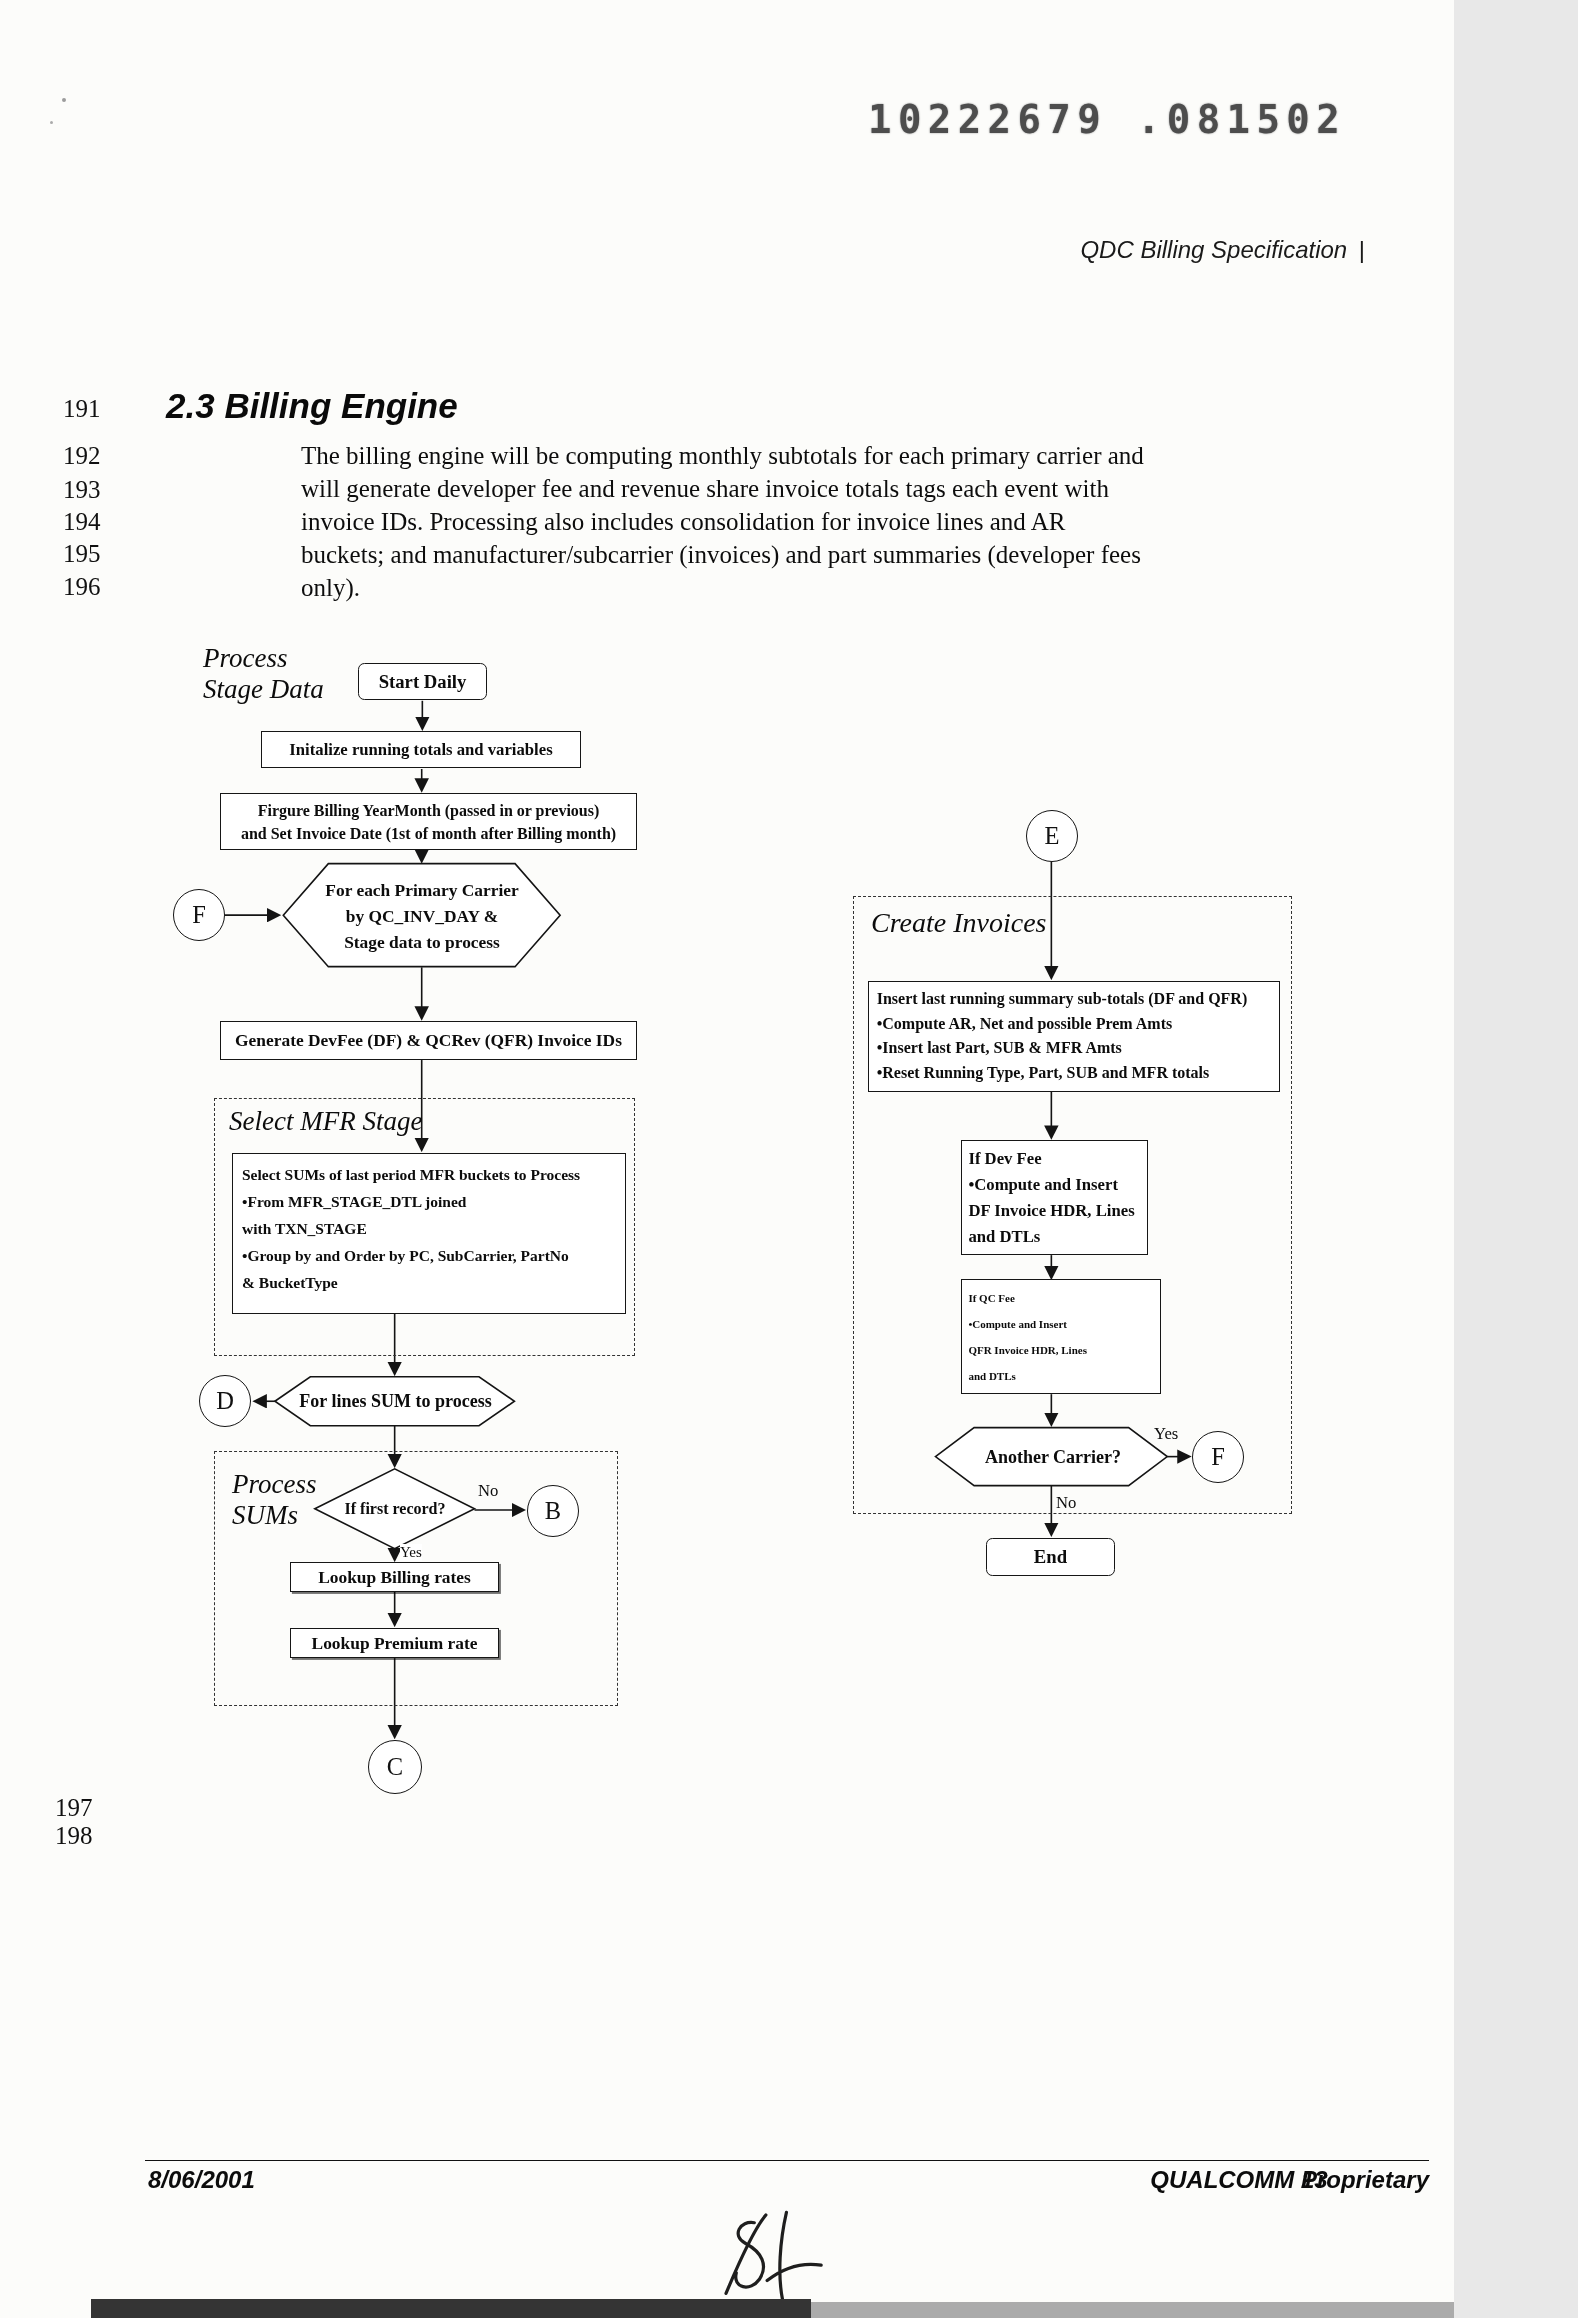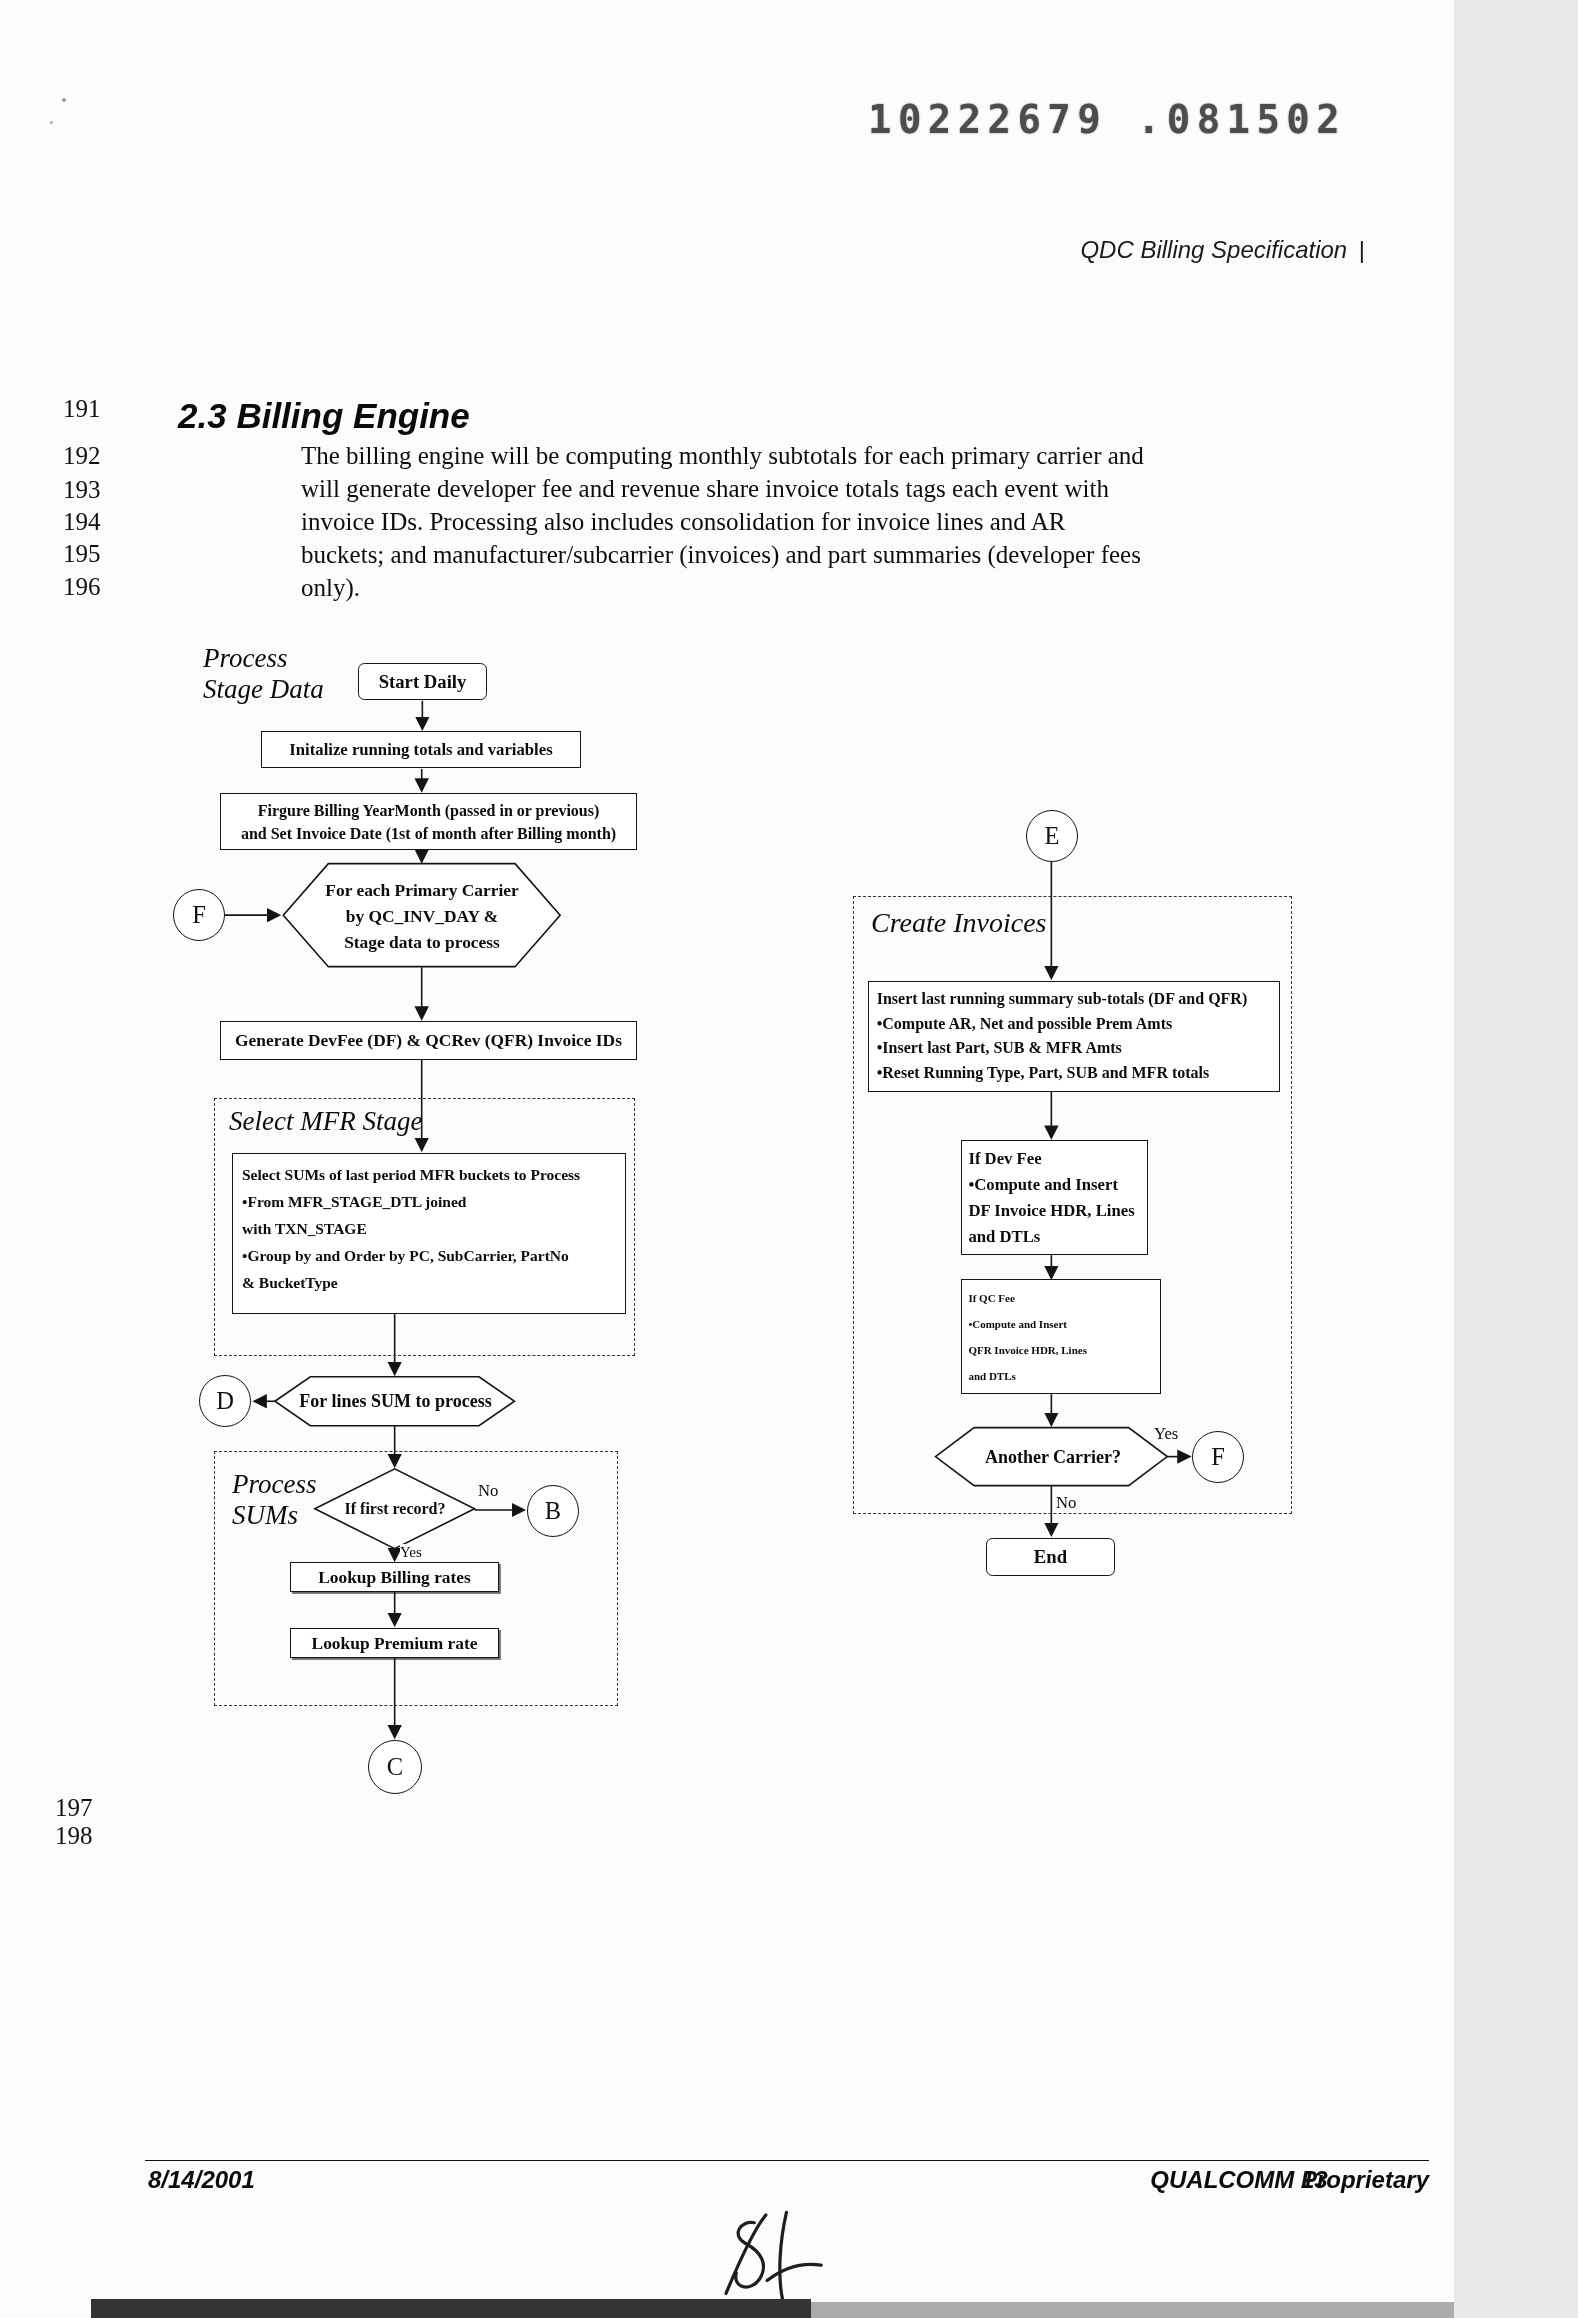--- a/index.html
+++ b/index.html
@@ -62,21 +62,21 @@
 
   <div class="abs line-num" style="left:63px;top:395px;">191</div>
   <div class="abs line-num" style="left:63px;top:442px;">192</div>
   <div class="abs line-num" style="left:63px;top:476px;">193</div>
   <div class="abs line-num" style="left:63px;top:508px;">194</div>
   <div class="abs line-num" style="left:63px;top:540px;">195</div>
   <div class="abs line-num" style="left:63px;top:573px;">196</div>
   <div class="abs line-num" style="left:55px;top:1794px;">197</div>
   <div class="abs line-num" style="left:55px;top:1822px;">198</div>
 
-  <div class="abs heading" style="left:178px;top:386px;margin-top:10px;">2.3 Billing Engine</div>
+  <div class="abs heading" style="left:166px;top:386px;">2.3 Billing Engine</div>
   <div class="abs body-par pre" style="left:301px;top:439px;width:1082px;">The billing engine will be computing monthly subtotals for each primary carrier and
 will generate developer fee and revenue share invoice totals tags each event with
 invoice IDs.  Processing also includes consolidation for invoice lines and AR
 buckets; and manufacturer/subcarrier (invoices) and part summaries (developer fees
 only).</div>
 
   <svg class="overlay" width="1578" height="2319" viewBox="0 0 2451 3601">
     <defs>
       <marker id="ah" markerWidth="9" markerHeight="9" refX="7" refY="4.5" orient="auto">
         <path d="M0,0 L9,4.5 L0,9 z" fill="#141414"></path>
@@ -174,21 +174,21 @@
   <div class="abs connector" style="left:368px;top:1740px;width:54px;height:54px;">C</div>
   <div class="abs connector" style="left:1026px;top:810px;">E</div>
   <div class="abs connector" style="left:1192px;top:1431px;">F</div>
 
   <div class="abs edge-label" style="left:478px;top:1481px;">No</div>
   <div class="abs edge-label" style="left:400px;top:1544px;font-size:15px;background:#fff;">Yes</div>
   <div class="abs edge-label" style="left:1154px;top:1424px;">Yes</div>
   <div class="abs edge-label" style="left:1056px;top:1493px;background:#fcfcfa;">No</div>
 
   <div class="abs footer-rule" style="left:145px;top:2160px;width:1284px;height:0;"></div>
-  <div class="abs footer-text" style="left:148px;top:2166px;">8/14/2001</div>
+  <div class="abs footer-text" style="left:148px;top:2166px;">8/06/2001</div>
   <div class="abs footer-text" style="left:145px;top:2166px;width:1284px;text-align:right;">QUALCOMM Proprietary</div>
   <div class="abs footer-text" style="left:1301px;top:2166px;">13</div>
 
   <svg class="abs" style="left:708px;top:2202px;z-index:4;" width="135" height="116" viewBox="0 0 210 180">
     <path d="M28 142 C58 70, 80 32, 90 20
              M72 32 C50 28, 36 52, 58 64 C84 78, 94 98, 80 120 C66 140, 38 134, 44 110
              M122 16 C112 60, 108 112, 116 152
              M92 122 C120 100, 150 94, 176 98" stroke="#1e1e1e" stroke-width="5" fill="none" stroke-linecap="round"></path>
   </svg>
 

